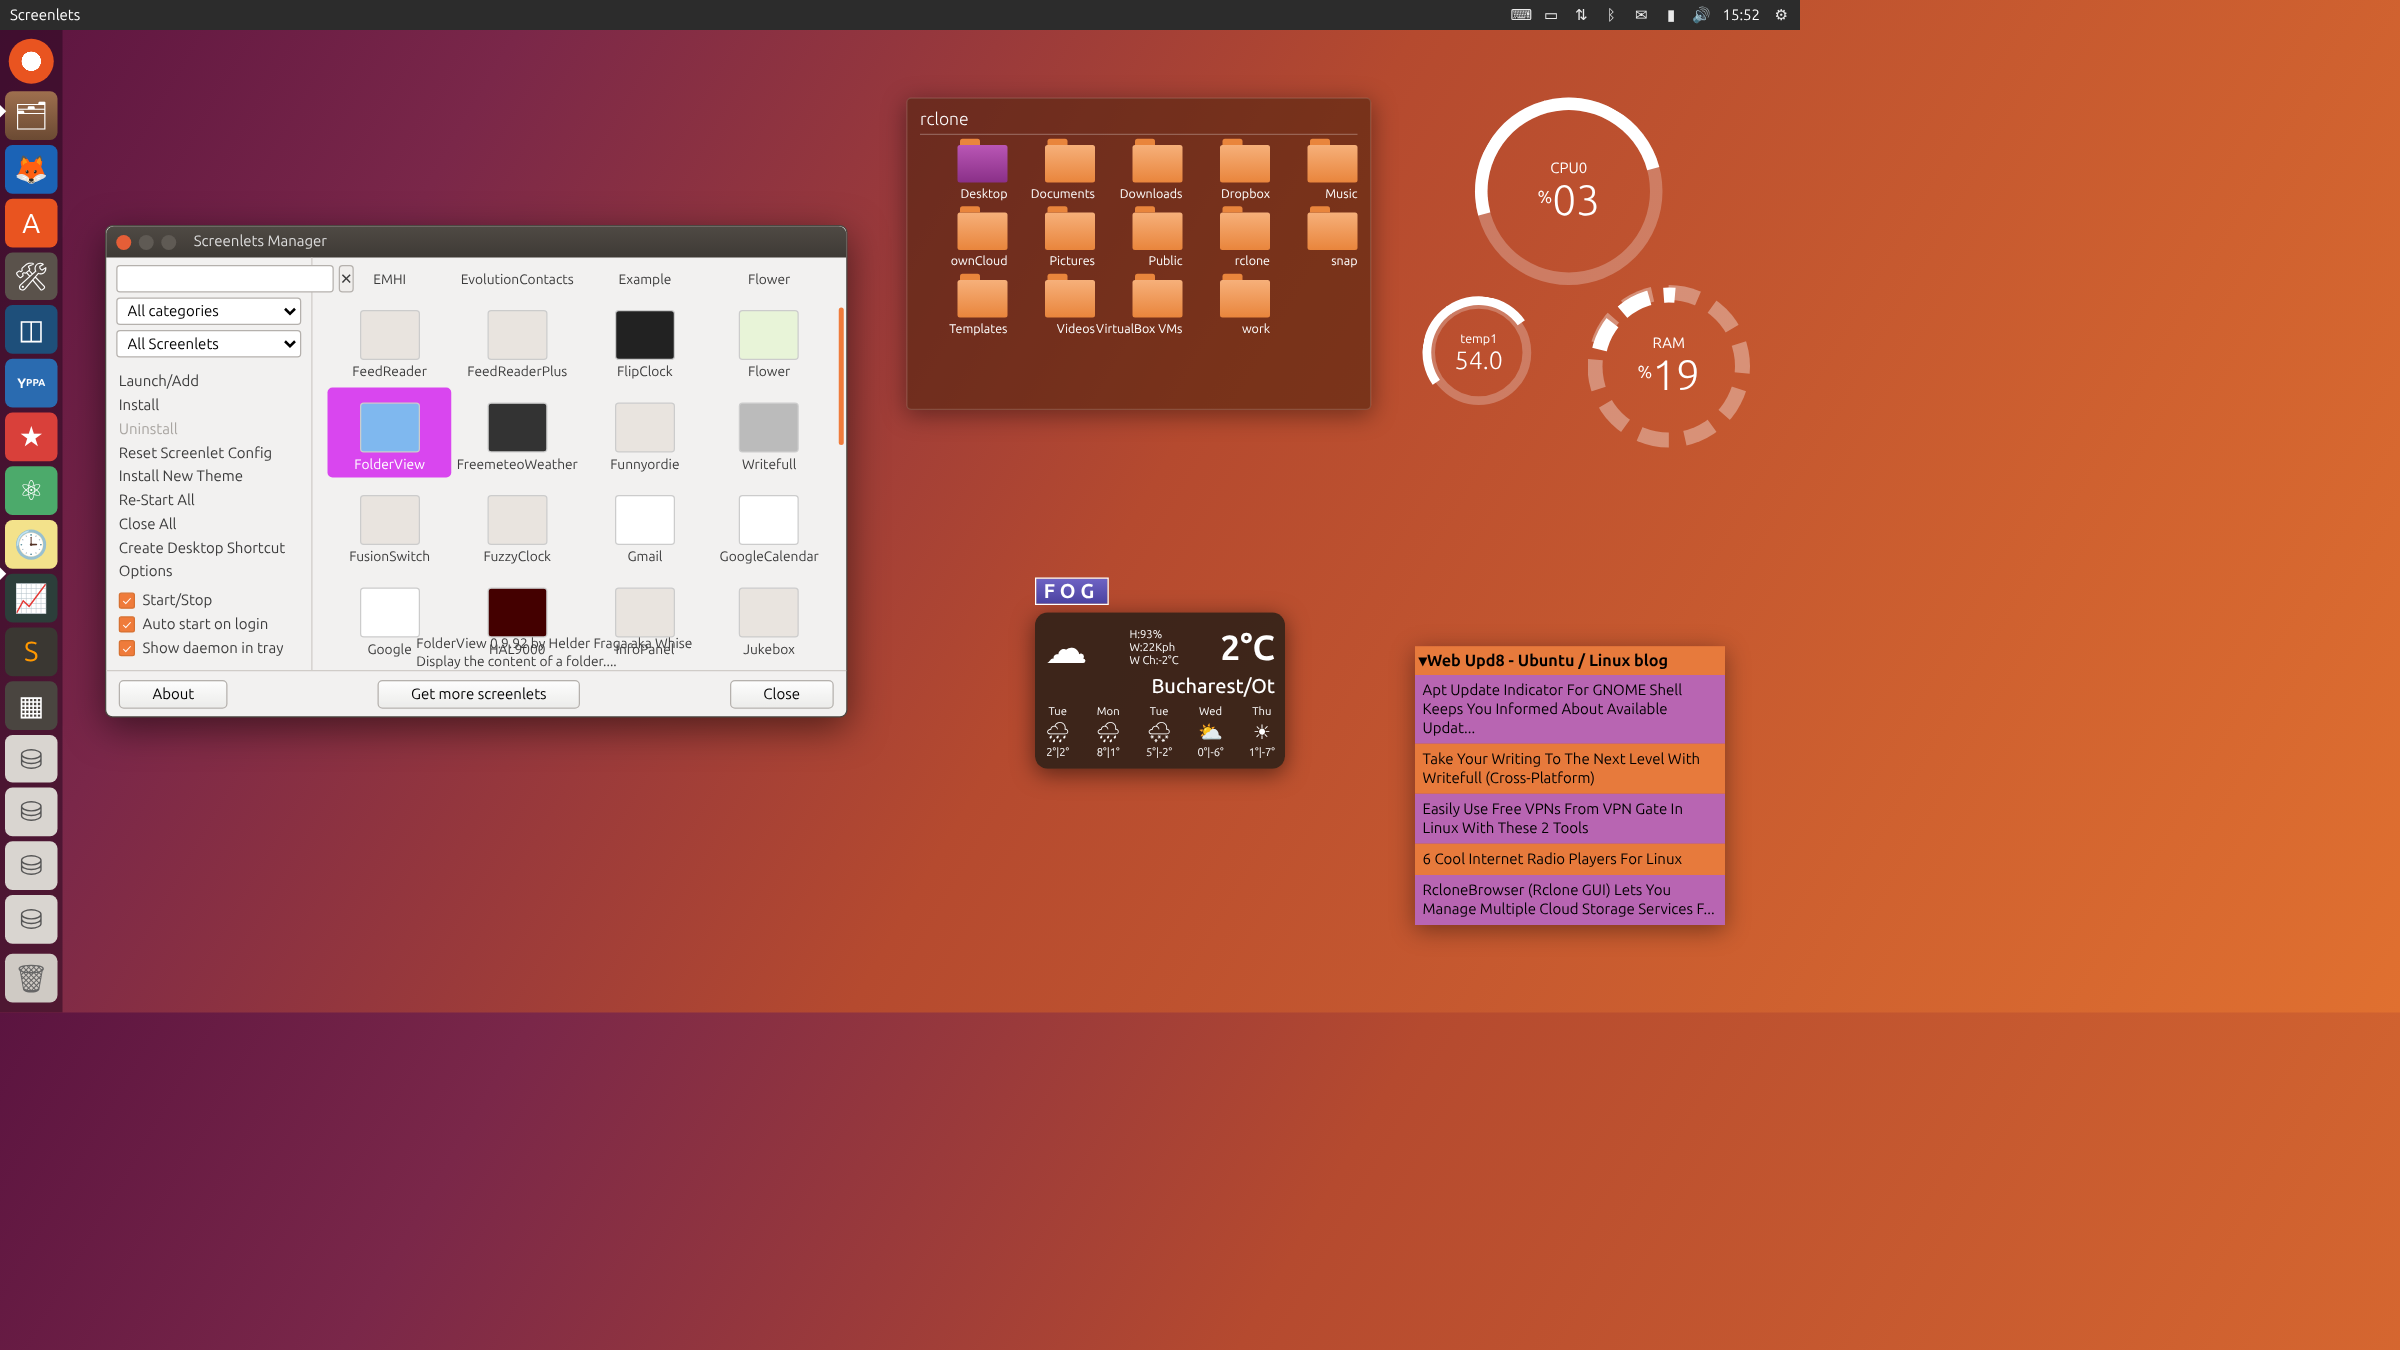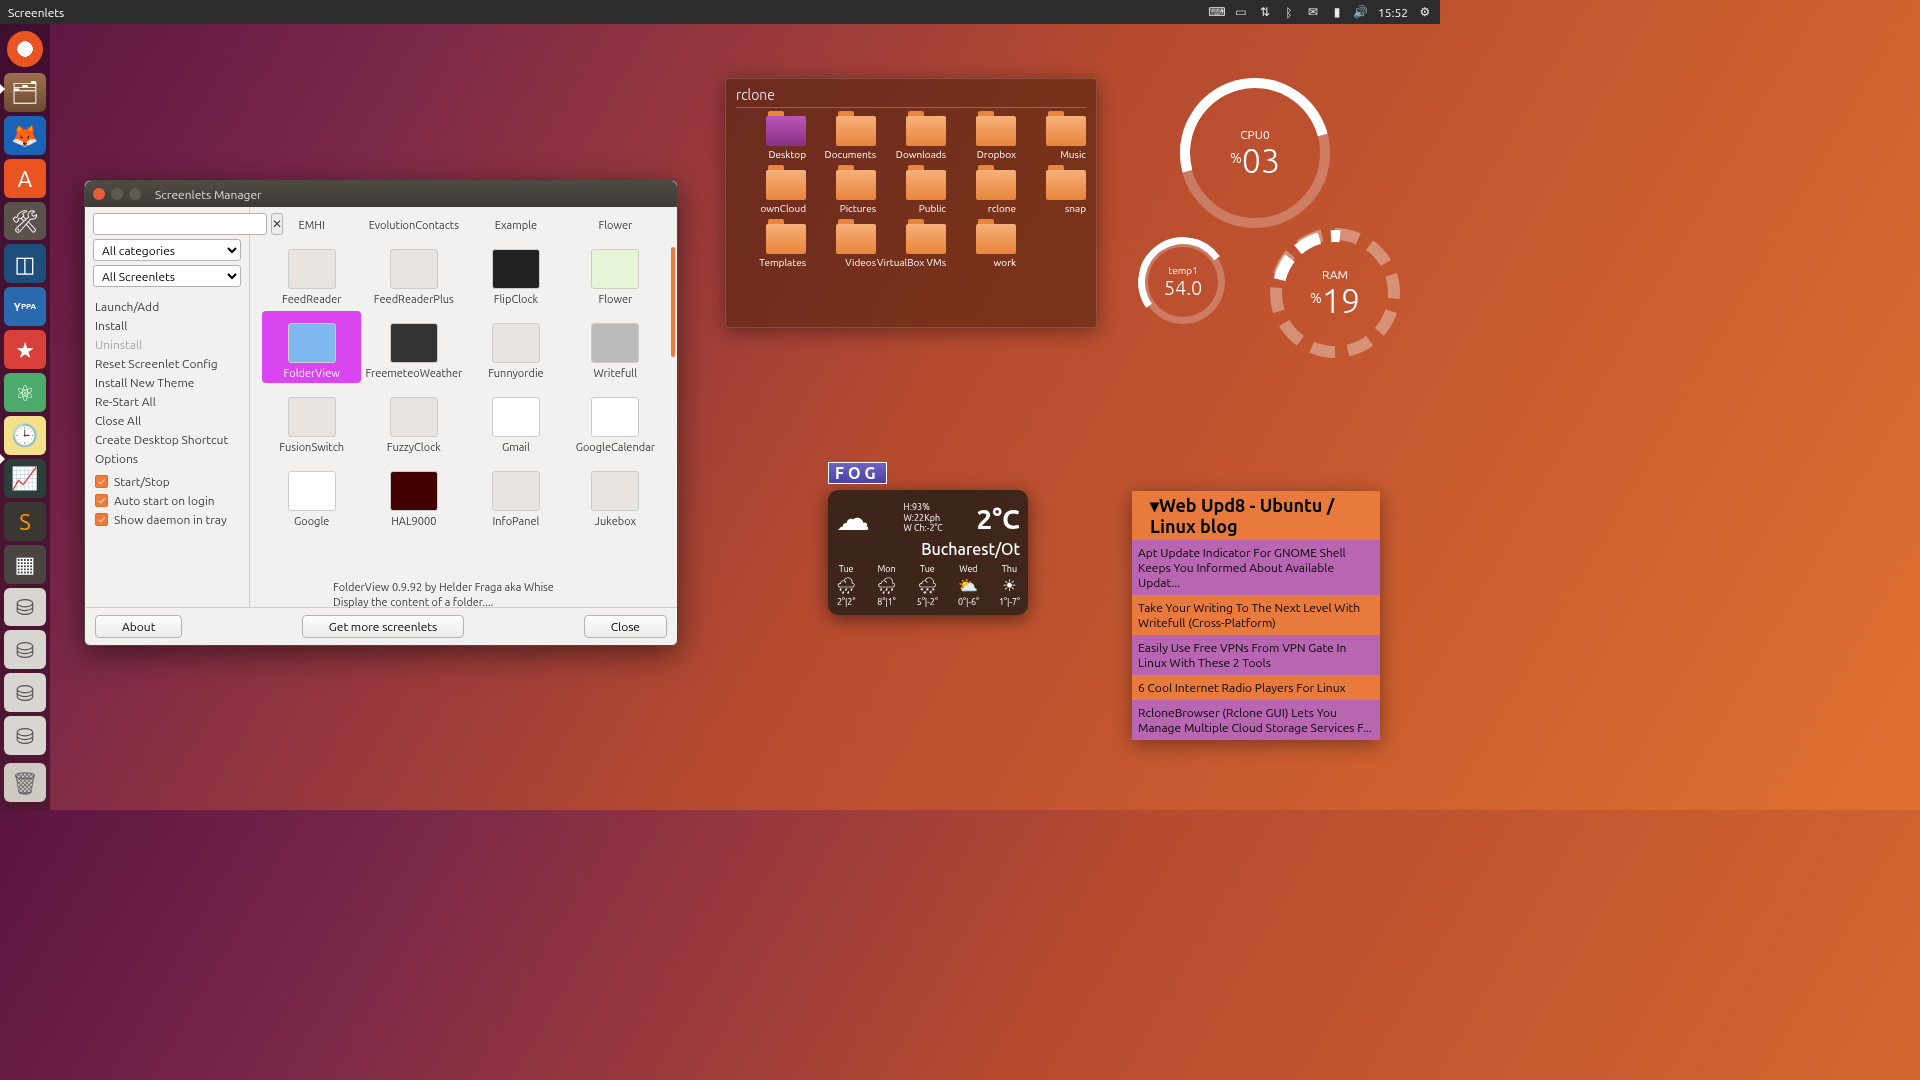--- a/index.html
+++ b/index.html
@@ -11,21 +11,21 @@
 .top-panel .right { display:flex; gap:10px; align-items:center; font-size:12px; }
 .top-panel .ic { width:14px; height:14px; display:flex; align-items:center; justify-content:center; opacity:.9; }
 
 
 .launcher { position:absolute; left:0; top:24px; width:50px; bottom:0; background:rgba(40,9,33,.55); display:flex; flex-direction:column; align-items:center; padding-top:6px; gap:4px; }
 .launcher .item { width:42px; height:42px; border-radius:6px; display:flex; align-items:center; justify-content:center; font-size:22px; color:#fff; background-size:cover; }
 .launcher .ubuntu { background:radial-gradient(circle,#fff 30%,#e95420 31%); border-radius:50%; width:36px; height:36px; }
 .arrow-ind { position:absolute; left:0; width:0;height:0; border-top:5px solid transparent; border-bottom:5px solid transparent; border-left:5px solid #fff; }
 
 
-.mgr { position:absolute; left:84px; top:180px; width:594px; height:466px; background:#f2f1f0; border:1px solid #4b4640; border-radius:6px; box-shadow:0 8px 30px rgba(0,0,0,.5); color:#3c3c3c; display:flex; flex-direction:column; }
+.mgr { position:absolute; left:84px; top:180px; width:594px; height:394px; background:#f2f1f0; border:1px solid #4b4640; border-radius:6px; box-shadow:0 8px 30px rgba(0,0,0,.5); color:#3c3c3c; display:flex; flex-direction:column; }
 .mgr .titlebar { height:26px; background:linear-gradient(#4f4a44,#3e3a35); border-radius:6px 6px 0 0; display:flex; align-items:center; padding:0 8px; gap:6px; color:#ddd; font-size:12px; }
 .mgr .tb { width:12px; height:12px; border-radius:50%; }
 .mgr .close-b { background:#e55e37; }
 .mgr .min-b, .mgr .max-b { background:#5f5a54; }
 .mgr .body { flex:1; display:flex; }
 .mgr .side { width:165px; border-right:1px solid #d0ccc8; padding:6px 8px; display:flex; flex-direction:column; gap:4px; font-size:12px; }
 .mgr .search-row { display:flex; gap:4px; }
 .mgr .search { flex:1; height:22px; border:1px solid #b5b1ad; border-radius:3px; background:#fff; }
 .mgr .clr { width:22px; height:22px; border:1px solid #b5b1ad; border-radius:3px; display:flex; align-items:center; justify-content:center; background:#f0eeec; }
 .mgr select { height:22px; border:1px solid #b5b1ad; border-radius:3px; background:#fff; font-size:12px; padding:0 4px; }
@@ -75,21 +75,21 @@
 .weather .cloud { font-size:34px; }
 .weather .meta { font-size:9px; line-height:1.2; text-align:left; }
 .weather .temp { font-size:28px; font-weight:bold; }
 .weather .city { text-align:right; font-size:16px; font-weight:500; margin-top:2px; }
 .weather .days { display:flex; justify-content:space-between; margin-top:6px; }
 .weather .day { display:flex; flex-direction:column; align-items:center; font-size:9px; gap:2px; }
 .weather .wic { font-size:16px; }
 
 
 .feed { position:absolute; right:60px; bottom:70px; width:248px; box-shadow:0 4px 18px rgba(0,0,0,.4); font-size:12px; }
-.feed .head { background:#e77a3c; color:#000; padding:4px 18px; font-weight:bold; font-size:18px; }
+.feed .head { background:#e77a3c; color:#000; padding:4px 3px; font-weight:bold; font-size:13px; }
 .feed .item { padding:5px 6px; color:#000; line-height:1.25; }
 .feed .a { background:#b865b2; }
 .feed .b { background:#e77a3c; }
 
 .scrollbar-ind { position:absolute; right:2px; width:4px; background:#ef7b3b; border-radius:2px; }
 </style>
 </head>
 <body>
 
 <div class="top-panel">

